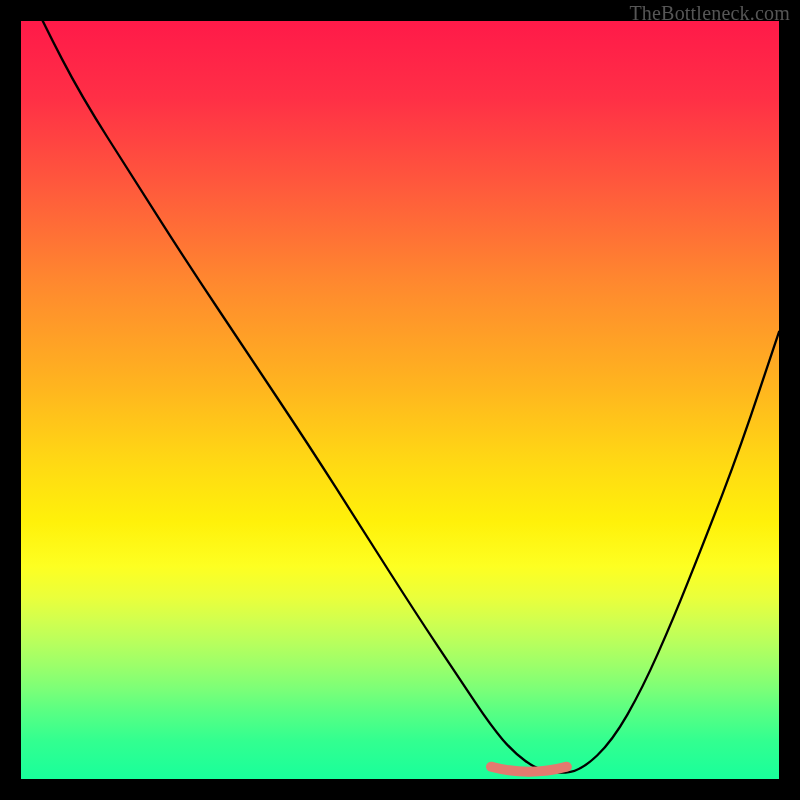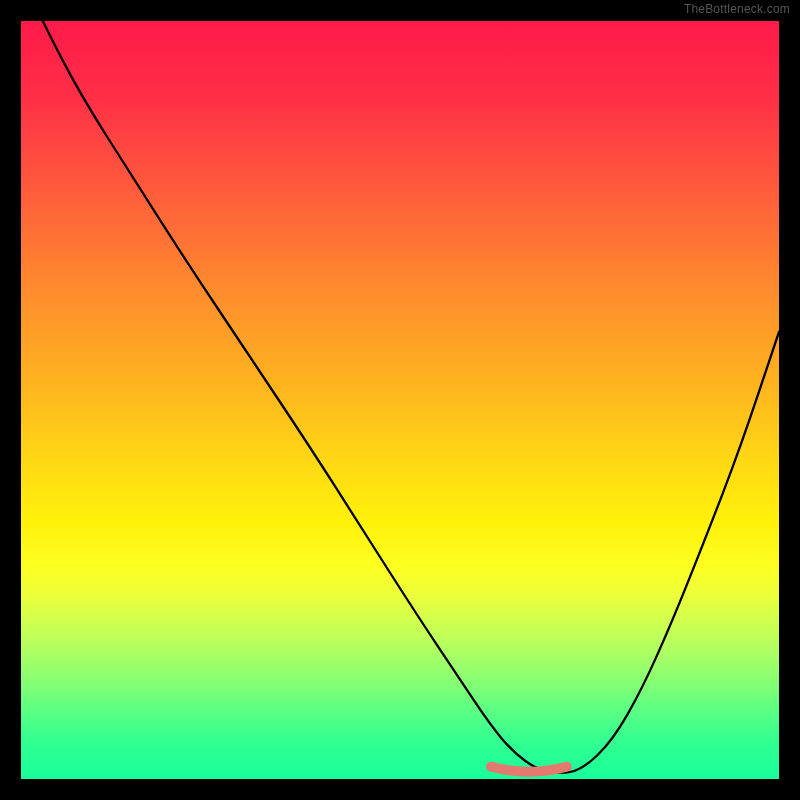--- a/index.html
+++ b/index.html
@@ -39,22 +39,22 @@
       #5aff83 91%,
       #32ff90 95%,
       #18ff9b 100%
     );
   }
   .watermark {
     position: absolute;
     top: 2px;
     right: 10px;
     color: #565656;
-    font-family: Liberation Sans, sans-serif;
-    font-size: 12px;
+    font-family: Liberation Serif, serif;
+    font-size: 20px;
     letter-spacing: 0.2px;
   }
   svg.curve {
     position: absolute;
     left: 0;
     top: 0;
     width: 758px;
     height: 758px;
   }
 </style>

